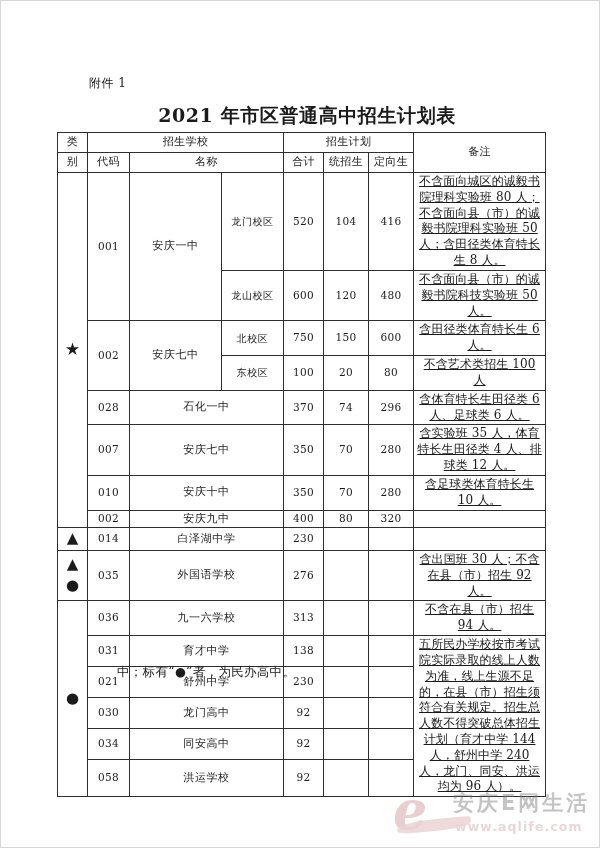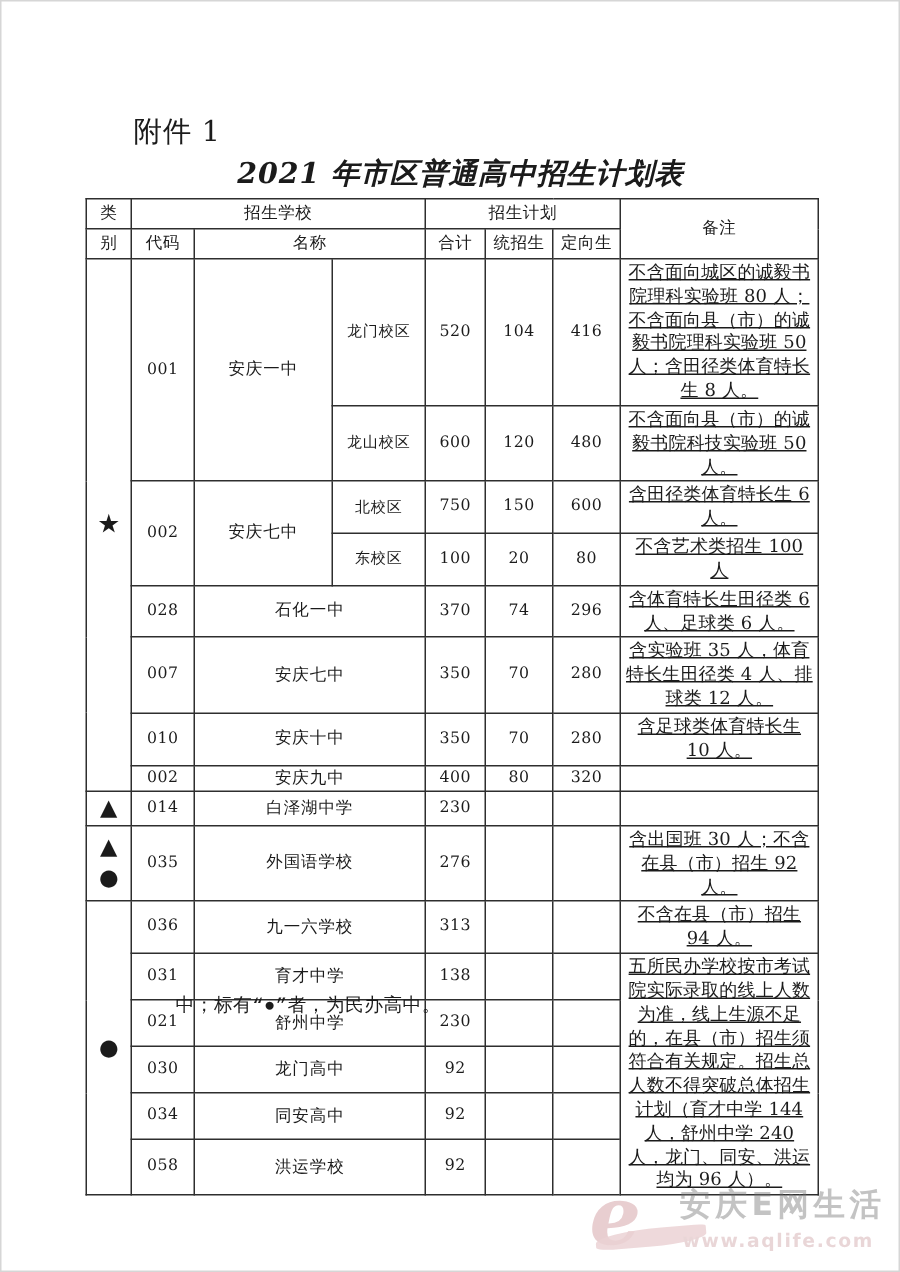--- a/index.html
+++ b/index.html
@@ -23,36 +23,35 @@
     position: absolute;
     inset: 0;
     padding: 0;
   }
 
   
   .attachment-label {
     position: absolute;
     left: 88px;
     top: 74px;
-    font-size: 19px;
+    font-size: 12px;
     letter-spacing: 0.5px;
     white-space: nowrap;
   }
 
   .doc-title {
     position: absolute;
     left: 0;
     right: 0;
     top: 102px;
     text-align: center;
     font-size: 19px;
     font-weight: 700;
     letter-spacing: 0.6px;
     padding-left: 14px;
-    font-style: italic;
   }
 
   
   .table-wrap {
     position: absolute;
     left: 56px;
     top: 131px;
     width: 488px;
   }
 
@@ -134,21 +133,20 @@
     line-height: 1.75;
     letter-spacing: 0.3px;
   }
   .footnote .fn-body {
     display: block;
     text-indent: 0;
   }
   .footnote .fn-line2 {
     display: block;
     padding-left: 28px;
-    font-family: Liberation Mono, monospace;
   }
 
   
   .watermark {
     position: absolute;
     right: 12px;
     bottom: 6px;
     width: 196px;
     height: 62px;
     opacity: 0.42;

